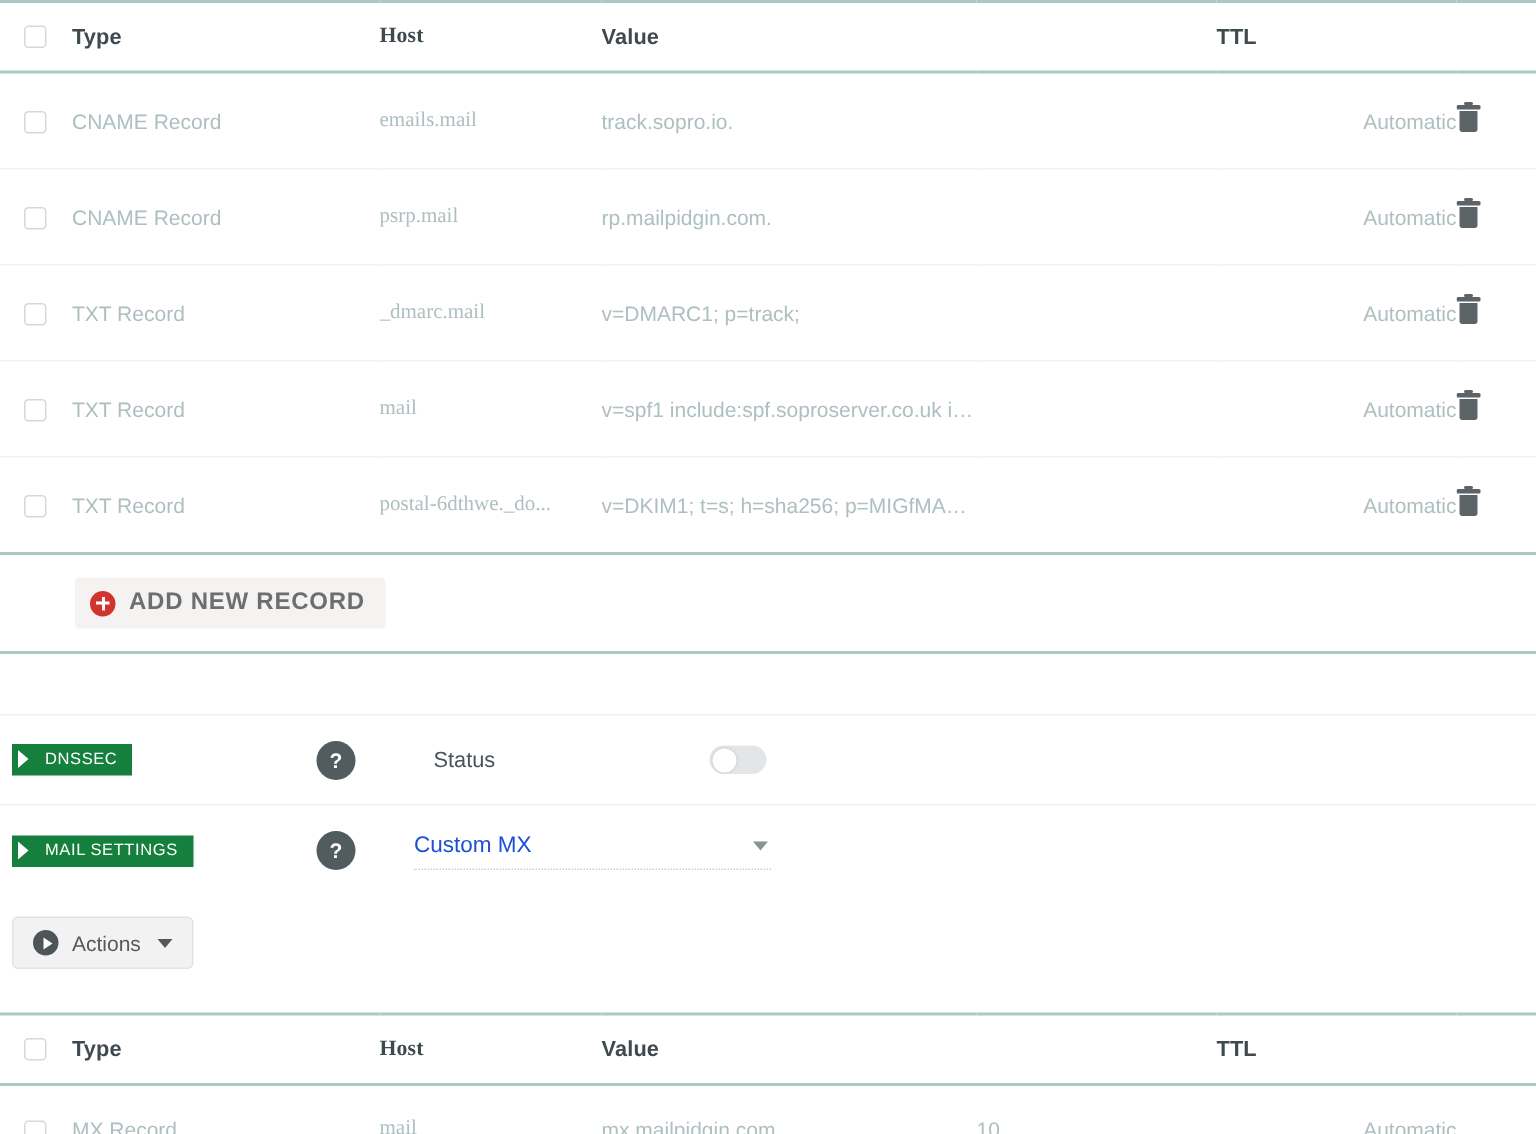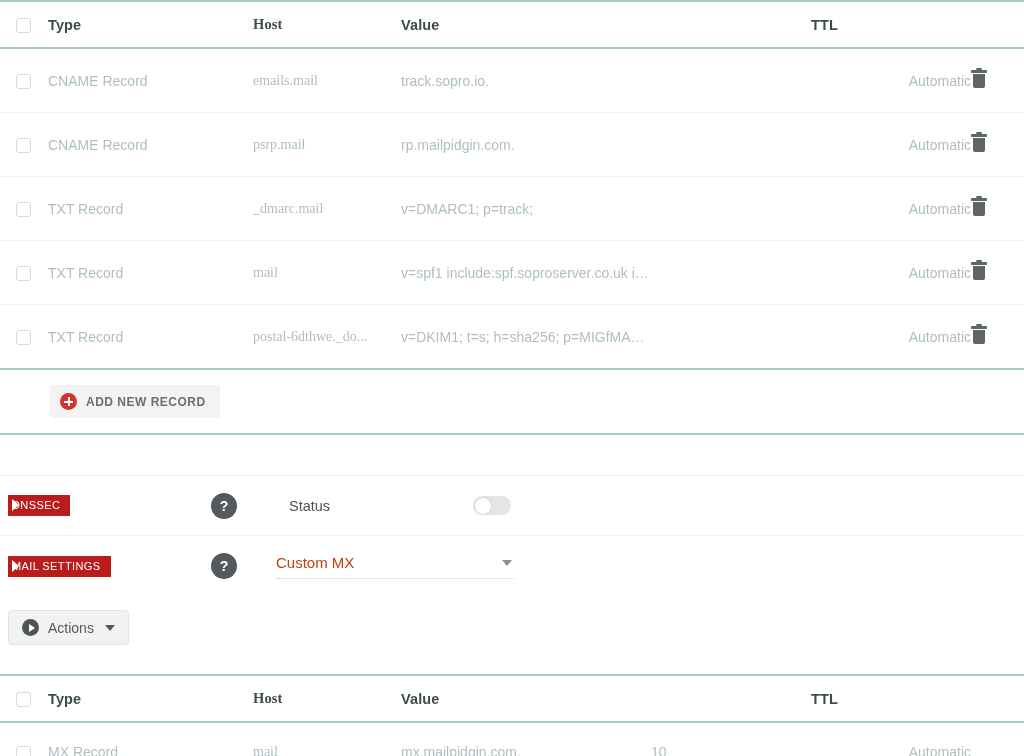--- a/index.html
+++ b/index.html
@@ -139,21 +139,21 @@
     position: absolute;
     background: #ffffff;
   }
   .plus-circle::before {
     left: 4px; top: 7.5px; width: 9px; height: 2px;
   }
   .plus-circle::after {
     left: 7.5px; top: 4px; width: 2px; height: 9px;
   }
   .add-record-label {
-    font-size: 12px;
+    font-size: 16px;
     font-weight: 700;
     letter-spacing: 0.5px;
     color: #6e6e6e;
     text-align: right;
   }
 
   
   .settings-block { }
   .setting-row {
     display: flex;
@@ -165,26 +165,26 @@
   .setting-row.no-border { border-bottom: none; }
 
   .tagwrap {
     width: 200px;
     flex: 0 0 auto;
     position: relative;
     height: 21px;
   }
   .tag {
     display: inline-block;
-    background: #b91c1c;
+    background: #15803d;
     color: #ffffff;
     font-size: 11px;
     font-weight: 400;
     letter-spacing: 0.4px;
-    padding: 4px 10px 4px 4px;
+    padding: 4px 10px 4px 22px;
     height: 21px;
     line-height: 13px;
     position: relative;
   }
   .tag::before {
     content: "";
     position: absolute;
     left: 4px; top: 4px;
     width: 0; height: 0;
     border-left: 7px solid #ffffff;
@@ -236,21 +236,21 @@
   .mx-select {
     margin-left: 39px;
     width: 238px;
     position: relative;
     border-bottom: 1.5px dotted #c6d2d2;
     padding-bottom: 6px;
     cursor: pointer;
   }
   .mx-select-value {
     font-size: 15px;
-    color: #c2410c;
+    color: #1d4ed8;
   }
   .mx-caret {
     position: absolute;
     right: 2px;
     top: 6px;
     width: 0; height: 0;
     border-left: 5.5px solid transparent;
     border-right: 5.5px solid transparent;
     border-top: 6px solid #8a9294;
   }

